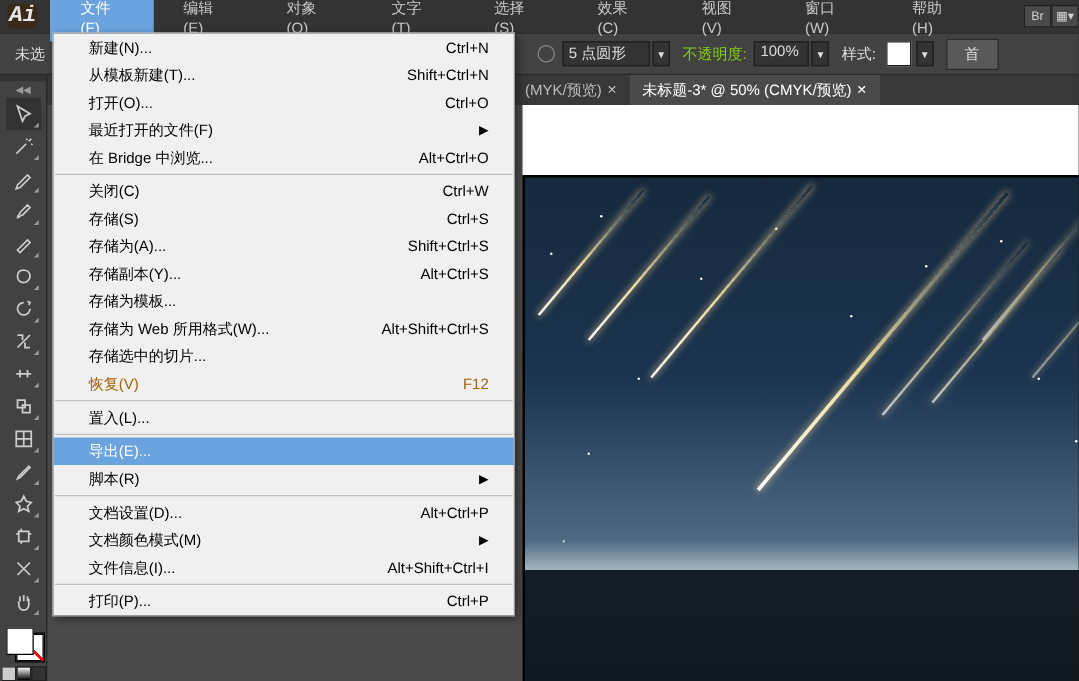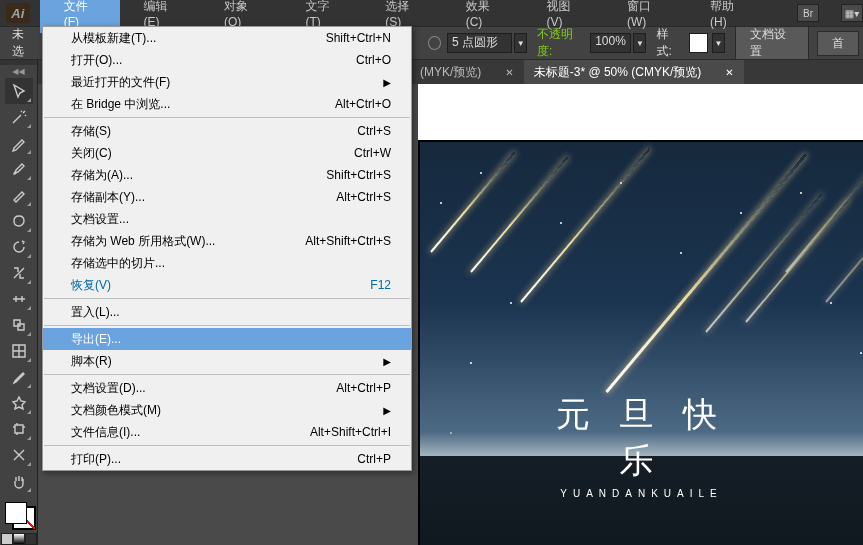--- a/index.html
+++ b/index.html
@@ -1,38 +1,38 @@
 <!DOCTYPE html>
 <html><head>
 <meta charset="utf-8">
 <style>
   * { margin: 0; padding: 0; box-sizing: border-box; font-family: "Microsoft YaHei", "SimSun", sans-serif; font-size: 12px; }
   body { width: 863px; height: 545px; background: #333333; overflow: hidden; color: #d0d0d0; position: relative; }
 
   
   .menubar { height: 26px; background: #333; display: flex; align-items: center; padding-left: 6px; }
-  .app-logo { width: 26px; height: 20px; background: #3a2a1a; border-radius: 3px; display: flex; align-items: center; justify-content: center; color: #a3a3a3; font-weight: bold; font-style: italic; font-size: 13px; margin-right: 10px; }
+  .app-logo { width: 26px; height: 20px; background: #3a2a1a; border-radius: 3px; display: flex; align-items: center; justify-content: center; color: #e5e5e5; font-weight: bold; font-style: italic; font-size: 18px; margin-right: 10px; font-family: Liberation Mono, monospace; }
   .menu-item { padding: 4px 24px; color: #c8c8c8; cursor: default; }
   .menu-item.active { background: #6aa3de; color: #fff; }
-  .menubar-right { margin-left: 30px; display: flex; gap: 22px; }
+  .menubar-right { margin-left: 30px; display: flex; gap: 0; }
   .menubar-icon { width: 22px; height: 18px; background: #4a4a4a; border: 1px solid #222; display: flex; align-items: center; justify-content: center; font-size: 10px; }
 
   
   .optbar { height: 34px; background: #424242; display: flex; align-items: center; padding-left: 8px; border-top: 1px solid #2a2a2a; border-bottom: 1px solid #2a2a2a; color: #ddd; overflow: hidden; }
   .opt-label { margin: 16px 4px; }
   .opt-highlight { color: #84cc16; }
   .opt-input { background: #333; border: 1px solid #1e1e1e; color: #ddd; height: 20px; padding: 0 4px; margin: 0 2px; }
   .opt-arrow { width: 14px; height: 20px; background: #333; border: 1px solid #1e1e1e; display: flex; align-items: center; justify-content: center; font-size: 8px; margin-right: 6px; }
   .opt-swatch { width: 20px; height: 20px; background: #fff; border: 1px solid #1e1e1e; margin: 0 4px; }
   .opt-btn { background: #595959; border: 1px solid #2a2a2a; padding: 3px 14px; margin: 0 4px; color: #ddd; }
 
   
   .tabbar { height: 24px; background: #383838; display: flex; align-items: stretch; padding-left: 0; position: relative; }
   .tabbar-handle { width: 10px; background: #333; }
-  .tab { padding: 4px 10px; color: #bbb; display: flex; align-items: center; gap: 24px; background: #383838; }
+  .tab { padding: 4px 10px; color: #bbb; display: flex; align-items: center; gap: 4px; background: #383838; }
   .tab.active { background: #4a4a4a; color: #ffffff; }
   .tab .close { font-size: 10px; }
 
   
   .main { position: absolute; left: 38px; top: 84px; right: 0; bottom: 0; background: #4a4a4a; }
   .canvas-shadow { position: absolute; left: 380px; top: 56px; right: 0; bottom: 0; background: #000; }
   .canvas-pasteboard { position: absolute; left: 380px; top: 0; right: 0; height: 56px; background: #fff; }
   .artboard {
     position: absolute; left: 382px; top: 58px; right: 0; bottom: 0;
     background: linear-gradient(to bottom, #16293d 0%, #1b3450 40%, #4d6a84 72%, #a6b6c0 78%, #151d26 78%, #101820 100%);
@@ -56,21 +56,21 @@
   .swatch-block .fg { position: absolute; left: 2px; top: 2px; width: 22px; height: 22px; background: #fff; border: 1px solid #000; }
   .swatch-block .bg { position: absolute; right: 0; bottom: 0; width: 22px; height: 22px; background: #fff; border: 1px solid #000; }
   .swatch-block .bg::after { content:""; position:absolute; left:-2px; top:-2px; right:-2px; bottom:-2px; border:1px solid #000; background:linear-gradient(45deg, transparent 46%, red 46%, red 54%, transparent 54%); }
   .mini-row { display: flex; gap: 0; margin-top:4px; }
   .mini { width: 12px; height: 12px; border: 1px solid #222; background: #333; }
 
   
   .dropmenu { position: absolute; left: 42px; top: 26px; width: 370px; background: #f0f0f0; border: 1px solid #999; box-shadow: 2px 2px 6px rgba(0,0,0,0.4); color: #000; z-index: 100; }
   .dm-row { display: flex; justify-content: space-between; align-items: center; padding: 4px 20px 4px 28px; height: 22px; }
   .dm-row.hover { background: #6aa3de; color: #fff; }
-  .dm-row.disabled { color: #0369a1; align-items: center; }
+  .dm-row.disabled { color: #a16207; align-items: center; }
   .dm-sep { height: 1px; background: #c0c0c0; margin: 2px 1px; }
   .dm-sub { font-size: 10px; }
 
   svg.icon { width: 18px; height: 18px; stroke: #ccc; stroke-width: 1.4; fill: none; }
 </style>
 </head>
 <body>
 
 <div class="menubar">
   <div class="app-logo">Ai</div>
@@ -96,21 +96,20 @@
   <span style="flex:0 0 390px"></span>
   <span style="width:14px;height:14px;border:1px solid #888;border-radius:50%;margin-right:4px"></span>
   <span class="opt-input" style="width:70px">5 点圆形</span>
   <span class="opt-arrow">▼</span>
   <span class="opt-label opt-highlight">不透明度:</span>
   <span class="opt-input" style="width:44px">100%</span>
   <span class="opt-arrow">▼</span>
   <span class="opt-label">样式:</span>
   <span class="opt-swatch"></span>
   <span class="opt-arrow">▼</span>
-  <span class="opt-btn">文档设置</span>
   <span class="opt-btn">首</span>
 </div>
 
 <div class="tabbar">
   <div class="tabbar-handle"></div>
   <div id="tabbar-items" style="display:flex;margin-left:400px">
       <div class="tab">
         <span>(MYK/预览)</span>
         <span class="close">✕</span>
       </div>
@@ -252,63 +251,63 @@
         <div class="star" style="left:30px;top:290px;opacity:.6"></div>
     </div>
     <div class="meteor" style="left:185px;top:-60px;height:310px;width:3px"></div>
     <div class="meteor" style="left:100px;top:-40px;height:200px"></div>
     <div class="meteor" style="left:50px;top:-20px;height:150px"></div>
     <div class="meteor" style="left:10px;top:-20px;height:130px"></div>
     <div class="meteor" style="left:285px;top:10px;height:180px;opacity:.7"></div>
     <div class="meteor" style="left:325px;top:20px;height:160px;opacity:.7"></div>
     <div class="meteor" style="left:365px;top:-10px;height:140px;opacity:.6"></div>
     <div class="meteor" style="left:405px;top:40px;height:120px;opacity:.5"></div>
-    <div class="title-text">
-      <div class="cn">元 旦 快 乐</div>
-      <div class="en">YUANDANKUAILE</div>
-    </div>
   </div>
 </div>
 
 <div class="dropmenu" id="dropmenu">
+    <div class="dm-row">
+      <span>新建(N)...</span>
+      <span>Ctrl+N</span>
+    </div>
     <div class="dm-row">
       <span>从模板新建(T)...</span>
       <span>Shift+Ctrl+N</span>
     </div>
     <div class="dm-row">
       <span>打开(O)...</span>
       <span>Ctrl+O</span>
     </div>
     <div class="dm-row">
       <span>最近打开的文件(F)</span>
       <span class="dm-sub">▶</span>
     </div>
     <div class="dm-row">
       <span>在 Bridge 中浏览...</span>
       <span>Alt+Ctrl+O</span>
     </div>
     <div class="dm-sep"></div>
     <div class="dm-row">
+      <span>关闭(C)</span>
+      <span>Ctrl+W</span>
+    </div>
+    <div class="dm-row">
       <span>存储(S)</span>
       <span>Ctrl+S</span>
     </div>
     <div class="dm-row">
-      <span>关闭(C)</span>
-      <span>Ctrl+W</span>
-    </div>
-    <div class="dm-row">
       <span>存储为(A)...</span>
       <span>Shift+Ctrl+S</span>
     </div>
     <div class="dm-row">
       <span>存储副本(Y)...</span>
       <span>Alt+Ctrl+S</span>
     </div>
     <div class="dm-row">
-      <span>文档设置...</span>
+      <span>存储为模板...</span>
       <span></span>
     </div>
     <div class="dm-row">
       <span>存储为 Web 所用格式(W)...</span>
       <span>Alt+Shift+Ctrl+S</span>
     </div>
     <div class="dm-row">
       <span>存储选中的切片...</span>
       <span></span>
     </div>

